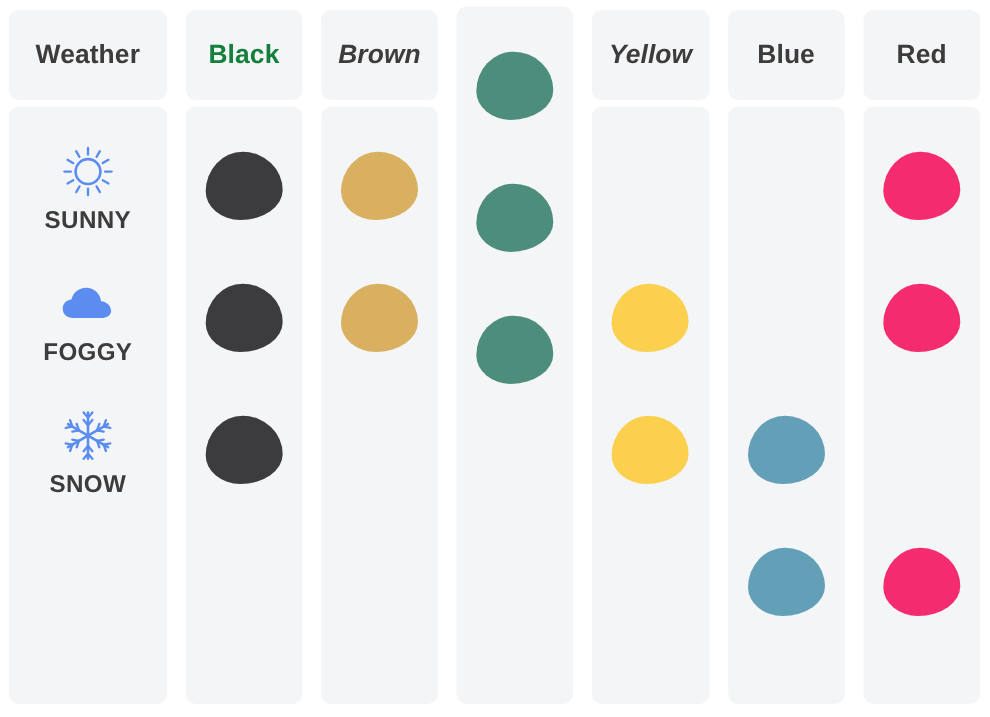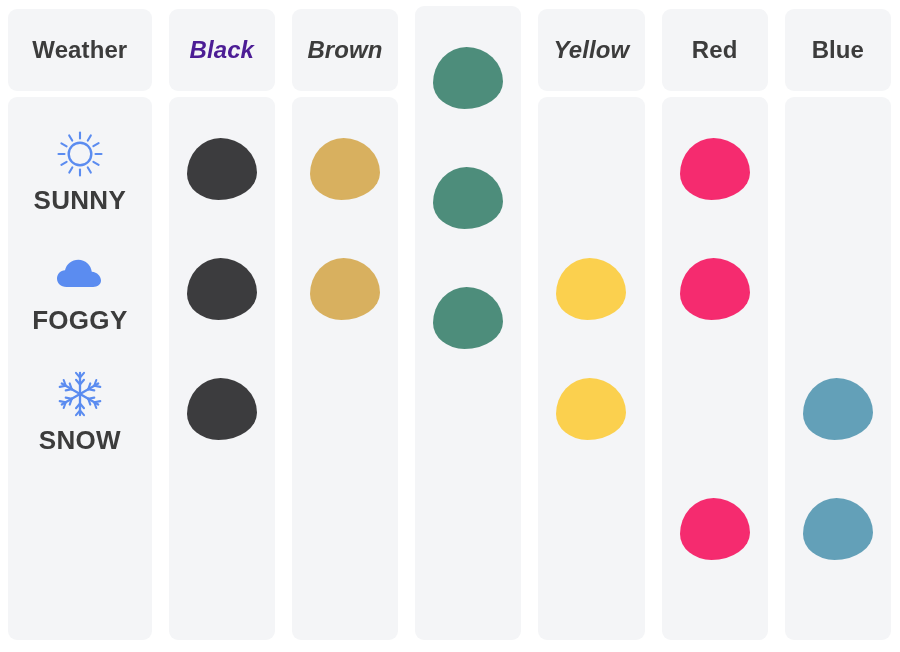--- a/index.html
+++ b/index.html
@@ -84,21 +84,21 @@
     gap: 5px;
   }
   .weather-icon {
     width: 58px;
     height: 56px;
     display: flex;
     align-items: center;
     justify-content: center;
   }
   .weather-label {
-    font-size: 26px;
+    font-size: 22px;
     font-weight: 700;
     color: #3c3c3c;
     letter-spacing: 0.3px;
     line-height: 1;
   }
 
   
   .blob {
     width: 70px;
     height: 62px;
@@ -187,21 +187,21 @@
                 <line x1="13.8" y1="18.8" x2="11.7" y2="13.0" stroke="#5b8cf0" stroke-width="2.1" stroke-linecap="round"></line>
               </svg>
             </span>
             <span class="weather-label" style="color: rgb(60, 60, 60);">SNOW</span>
           </div>
         </div>
       </div>
     </div>
     <div class="column col-data">
       <div class="head-cell" style="background: rgb(244, 245, 247);">
-        <span class="label" style="color: #4c1d95; font-style: italic;">Black</span>
+        <span class="label" style="color: #15803d;">Black</span>
       </div>
       <div class="body-cell" style="background: rgb(244, 245, 247);">
         <div class="row-slot">
           <div class="blob" style="background: rgb(60, 60, 62);"></div>
         </div>
         <div class="row-slot">
           <div class="blob" style="background: rgb(60, 60, 62);"></div>
         </div>
         <div class="row-slot">
           <div class="blob" style="background: rgb(60, 60, 62);"></div>
@@ -260,49 +260,49 @@
         <div class="row-slot">
           <div class="blob" style="background: rgb(251, 208, 78);"></div>
         </div>
         <div class="row-slot">
           <div class="blob empty"></div>
         </div>
       </div>
     </div>
     <div class="column col-data">
       <div class="head-cell" style="background: rgb(244, 245, 247);">
+        <span class="label" style="color: rgb(60, 60, 60);">Blue</span>
+      </div>
+      <div class="body-cell" style="background: rgb(244, 245, 247);">
+        <div class="row-slot">
+          <div class="blob empty"></div>
+        </div>
+        <div class="row-slot">
+          <div class="blob empty"></div>
+        </div>
+        <div class="row-slot">
+          <div class="blob" style="background: rgb(99, 160, 184);"></div>
+        </div>
+        <div class="row-slot">
+          <div class="blob" style="background: rgb(99, 160, 184);"></div>
+        </div>
+      </div>
+    </div>
+    <div class="column col-data">
+      <div class="head-cell" style="background: rgb(244, 245, 247);">
         <span class="label" style="color: rgb(60, 60, 60);">Red</span>
       </div>
       <div class="body-cell" style="background: rgb(244, 245, 247);">
         <div class="row-slot">
           <div class="blob" style="background: rgb(245, 43, 111);"></div>
         </div>
         <div class="row-slot">
           <div class="blob" style="background: rgb(245, 43, 111);"></div>
         </div>
         <div class="row-slot">
           <div class="blob empty"></div>
         </div>
         <div class="row-slot">
           <div class="blob" style="background: rgb(245, 43, 111);"></div>
         </div>
       </div>
     </div>
-    <div class="column col-data">
-      <div class="head-cell" style="background: rgb(244, 245, 247);">
-        <span class="label" style="color: rgb(60, 60, 60);">Blue</span>
-      </div>
-      <div class="body-cell" style="background: rgb(244, 245, 247);">
-        <div class="row-slot">
-          <div class="blob empty"></div>
-        </div>
-        <div class="row-slot">
-          <div class="blob empty"></div>
-        </div>
-        <div class="row-slot">
-          <div class="blob" style="background: rgb(99, 160, 184);"></div>
-        </div>
-        <div class="row-slot">
-          <div class="blob" style="background: rgb(99, 160, 184);"></div>
-        </div>
-      </div>
-    </div>
   </div>
 
 </body></html>

